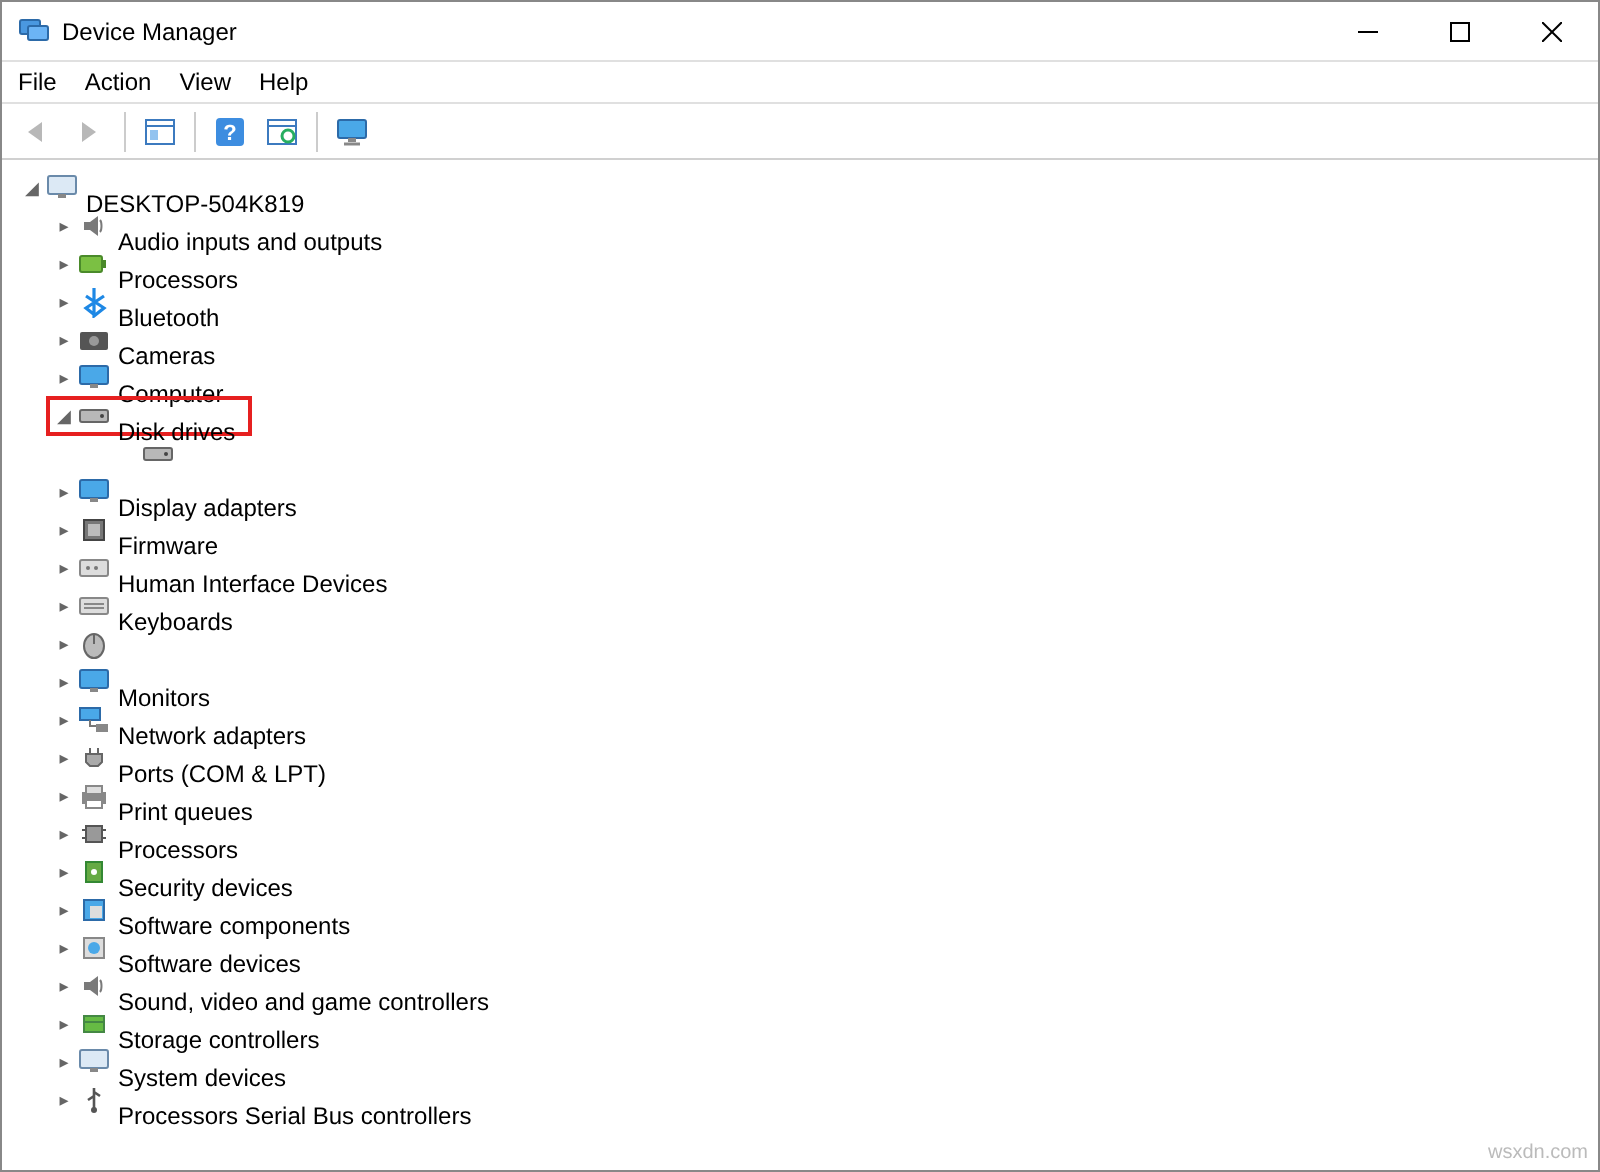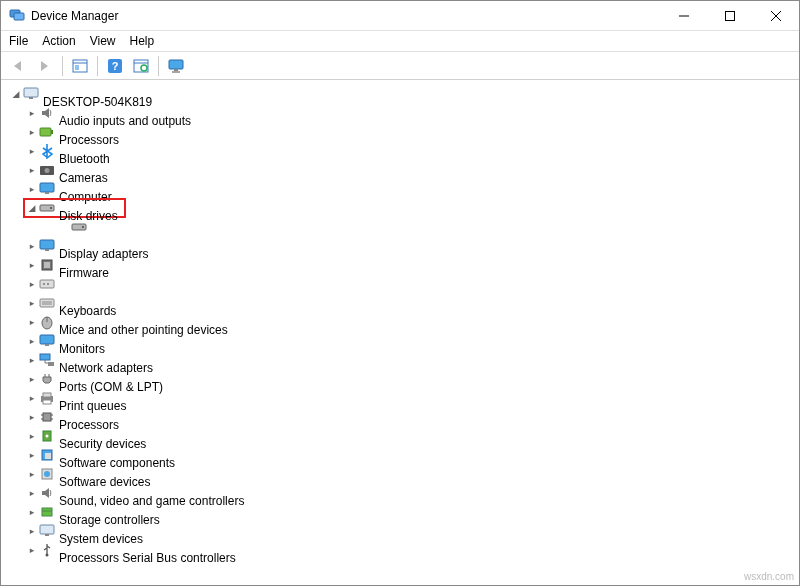--- a/index.html
+++ b/index.html
@@ -307,20 +307,21 @@
 
   <div class="node indent1">
     <span class="chev">▸</span>
     <span class="node-icon">
         <svg width="16" height="12">
           <rect x="1" y="2" width="14" height="8" rx="1" fill="#ddd" stroke="#888"></rect>
           <circle cx="5" cy="6" r="1" fill="#777"></circle>
           <circle cx="9" cy="6" r="1" fill="#777"></circle>
         </svg>
       </span>
+    <span class="node-label">Human Interface Devices</span>
   </div>
 
   <div class="node indent1">
     <span class="chev">▸</span>
     <span class="node-icon">
         <svg width="16" height="10">
           <rect x="1" y="1" width="14" height="8" rx="1" fill="#ddd" stroke="#888"></rect>
           <line x1="3" y1="4" x2="13" y2="4" stroke="#888"></line>
           <line x1="3" y1="6" x2="13" y2="6" stroke="#888"></line>
         </svg>
@@ -329,21 +330,20 @@
   </div>
 
   <div class="node indent1">
     <span class="chev">▸</span>
     <span class="node-icon">
         <svg width="12" height="16">
           <ellipse cx="6" cy="9" rx="5" ry="6" fill="#bbb" stroke="#666"></ellipse>
           <line x1="6" y1="3" x2="6" y2="8" stroke="#666"></line>
         </svg>
       </span>
-    <span class="node-label">Mice and other pointing devices</span>
   </div>
 
   <div class="node indent1">
     <span class="chev">▸</span>
     <span class="node-icon">
         <svg width="16" height="14">
           <rect x="1" y="1" width="14" height="9" rx="1" fill="#4aa8e8" stroke="#2c6aa8"></rect>
           <rect x="6" y="10" width="4" height="2" fill="#888"></rect>
         </svg>
       </span>

